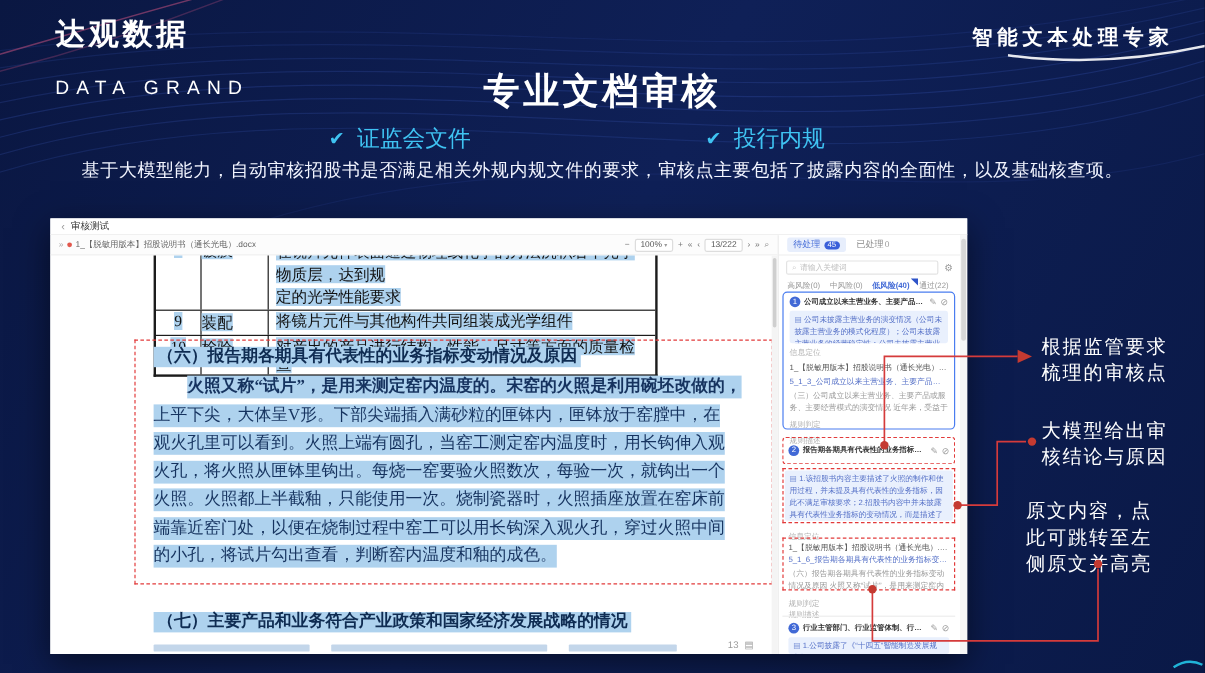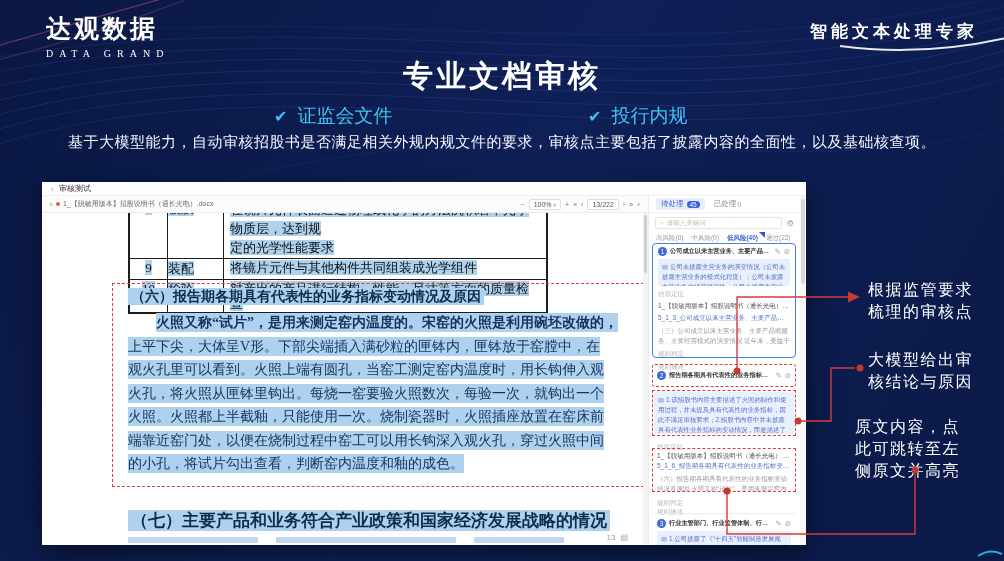--- a/index.html
+++ b/index.html
@@ -4,21 +4,21 @@
 <style>
   * { margin:0; padding:0; box-sizing:border-box; }
   body { background:#05102e; display:flex; justify-content:center; font-family:"Liberation Sans","DejaVu Sans",sans-serif; }
   .slide { position:relative; width:1004px; height:561px; overflow:hidden;
            background:linear-gradient(118deg,#0a1742 0%,#0f2057 48%,#0a1947 100%); }
   svg.waves { position:absolute; left:0; top:0; z-index:0; }
   svg.connectors { position:absolute; left:0; top:0; z-index:6; pointer-events:none; }
 
   .brand { position:absolute; left:46px; top:12px; color:#fff; z-index:2; }
   .brand-cn { font-size:25px; font-weight:bold; letter-spacing:3px; }
-  .brand-en { font-size:10px; letter-spacing:6px; margin-top:3px;font-family:Liberation Serif, serif; }
+  .brand-en { font-size:16px; letter-spacing:6px; margin-top:20px; }
   .tagline { position:absolute; right:26px; top:20px; color:#fff; font-size:17px; letter-spacing:4px; font-weight:600; z-index:2; }
 
   .title { position:absolute; top:56px; left:0; width:100%; text-align:center; color:#fff; font-size:30px; font-weight:bold; letter-spacing:3px; z-index:2; }
   .bullet { position:absolute; color:#3fc3f2; font-size:19px; z-index:2; display:flex; align-items:center; }
   .bullet .chk { font-size:16px; margin-right:10px; }
   .b0 { left:274px; top:103px; } .b1 { left:588px; top:103px; }
   .desc { position:absolute; top:133px; left:0; width:100%; text-align:center; color:#f2f5ff; font-size:15px; font-weight:500; letter-spacing:.5px; z-index:2; }
 
   
   .app { position:absolute; left:42px; top:182px; width:764px; height:363px; background:#fff; z-index:3;
@@ -45,21 +45,21 @@
   .tc2 { width:56px; border-right:1.5px solid #1c1c1c; padding:1px 0; }
   .tc3 { flex:1; padding:1px 6px; line-height:19px; }
   .r910 .tc3 { line-height:15px; }
 
   .sec6box { position:absolute; left:70px; top:70px; width:532px; height:204px; border:1px dashed #e23b3b; }
   .h6 { position:absolute; left:86px; top:75px; font-weight:bold; font-size:14px; color:#0f2c52; }
   .h6 .hl,.h7 .hl { padding:1px 3px; }
   .para { position:absolute; left:86px; top:98px; width:505px; font-size:14px; line-height:23.5px; }
   .para .pl .hl { padding:2px 0; }
   .pl.first { text-indent:28px;font-weight:bold; }
-  .h7 { position:absolute; left:86px; top:296px; font-weight:bold; font-size:17px; color:#0f2c52; }
+  .h7 { position:absolute; left:86px; top:296px; font-weight:bold; font-size:14px; color:#0f2c52; }
   .clippedline { position:absolute; left:86px; top:324px; width:500px; height:10px; display:flex; gap:18px; }
   .clippedline i { display:block; height:6px; background:#c3d6ea; border-radius:1px; }
   .docfooter { position:absolute; right:20px; bottom:3px; font-family:"Liberation Sans",sans-serif; font-size:8px; color:#9a9a9a; display:flex; gap:5px; align-items:center; }
   .dscroll { position:absolute; right:0; top:0; width:5px; height:100%; background:#f4f4f4; }
   .dscroll i { display:block; margin:2px 1px; height:58px; background:#cfcfcf; border-radius:2px; }
 
   
   .panel { position:absolute; left:606px; top:14px; width:152px; height:349px; background:#fff; border-left:1px solid #ececec; overflow:hidden; }
   .ptabs { height:17px; border-bottom:1px solid #f1f1f1; display:flex; align-items:center; gap:9px; padding:0 7px; }
   .pill { background:#e7eefc; border-radius:2px; padding:1px 5px; color:#4169d6; font-size:7.5px; display:flex; align-items:center; gap:3px; }

